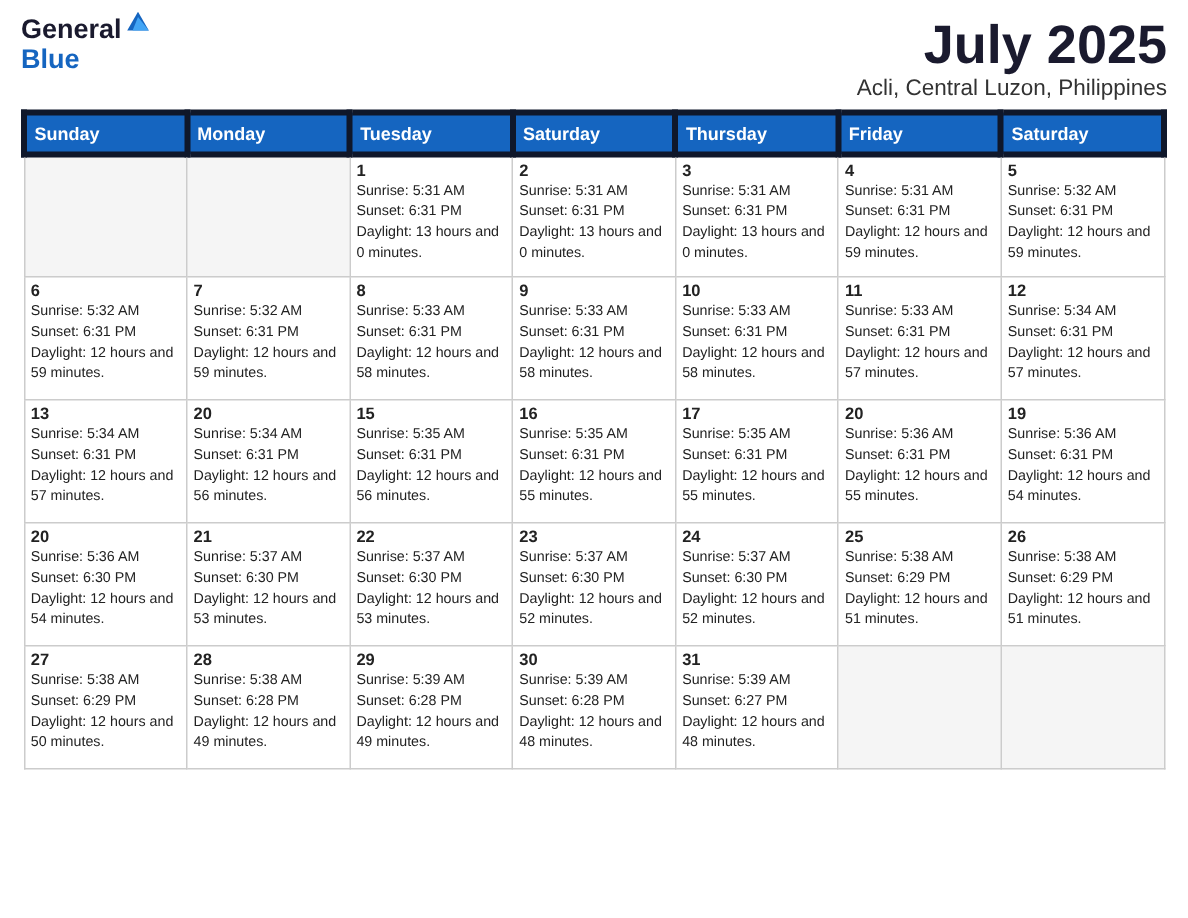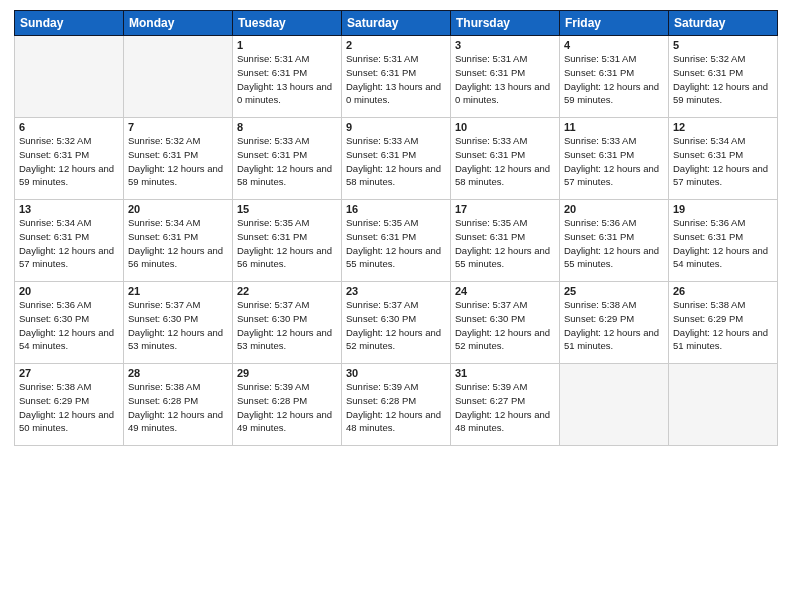--- a/index.html
+++ b/index.html
@@ -65,21 +65,21 @@
       border-collapse: collapse;
       table-layout: fixed;
     }
     .calendar-table th {
       background-color: #1565c0;
       color: #fff;
       text-align: left;
       padding: 5px 5px;
       font-size: 12px;
       font-weight: bold;
-      border: 1px solid #0f172a;
+      border: 4px solid #0f172a;
     }
     .calendar-table td {
       vertical-align: top;
       border: 1px solid #ccc;
       padding: 3px 4px;
       font-size: 9.5px;
       color: #222;
       height: 82px;
       background: #fff;
     }
@@ -93,20 +93,38 @@
       margin-bottom: 1px;
     }
     .day-info {
       line-height: 1.45;
     }
   </style>
 </head>
 <body>
 
 <div class="page">
+  <div class="header">
+    <div class="logo">
+      <div class="logo-text">
+        <span style="display:flex;align-items:center;">
+          <span class="logo-general">General</span>
+          <svg class="logo-icon" viewBox="0 0 20 20" xmlns="http://www.w3.org/2000/svg">
+            <polygon points="2,16 10,2 18,16" fill="#1565c0"></polygon>
+            <polygon points="6,16 10,6 18,16" fill="#42a5f5"></polygon>
+          </svg>
+        </span>
+        <span class="logo-blue">Blue</span>
+      </div>
+    </div>
+    <div class="title-section">
+      <div class="month-title">July 2025</div>
+      <div class="location-title">Acli, Central Luzon, Philippines</div>
+    </div>
+  </div>
 
   <table class="calendar-table">
     <thead>
       <tr>
         <th>Sunday</th>
         <th>Monday</th>
         <th>Tuesday</th>
         <th>Saturday</th>
         <th>Thursday</th>
         <th>Friday</th>

